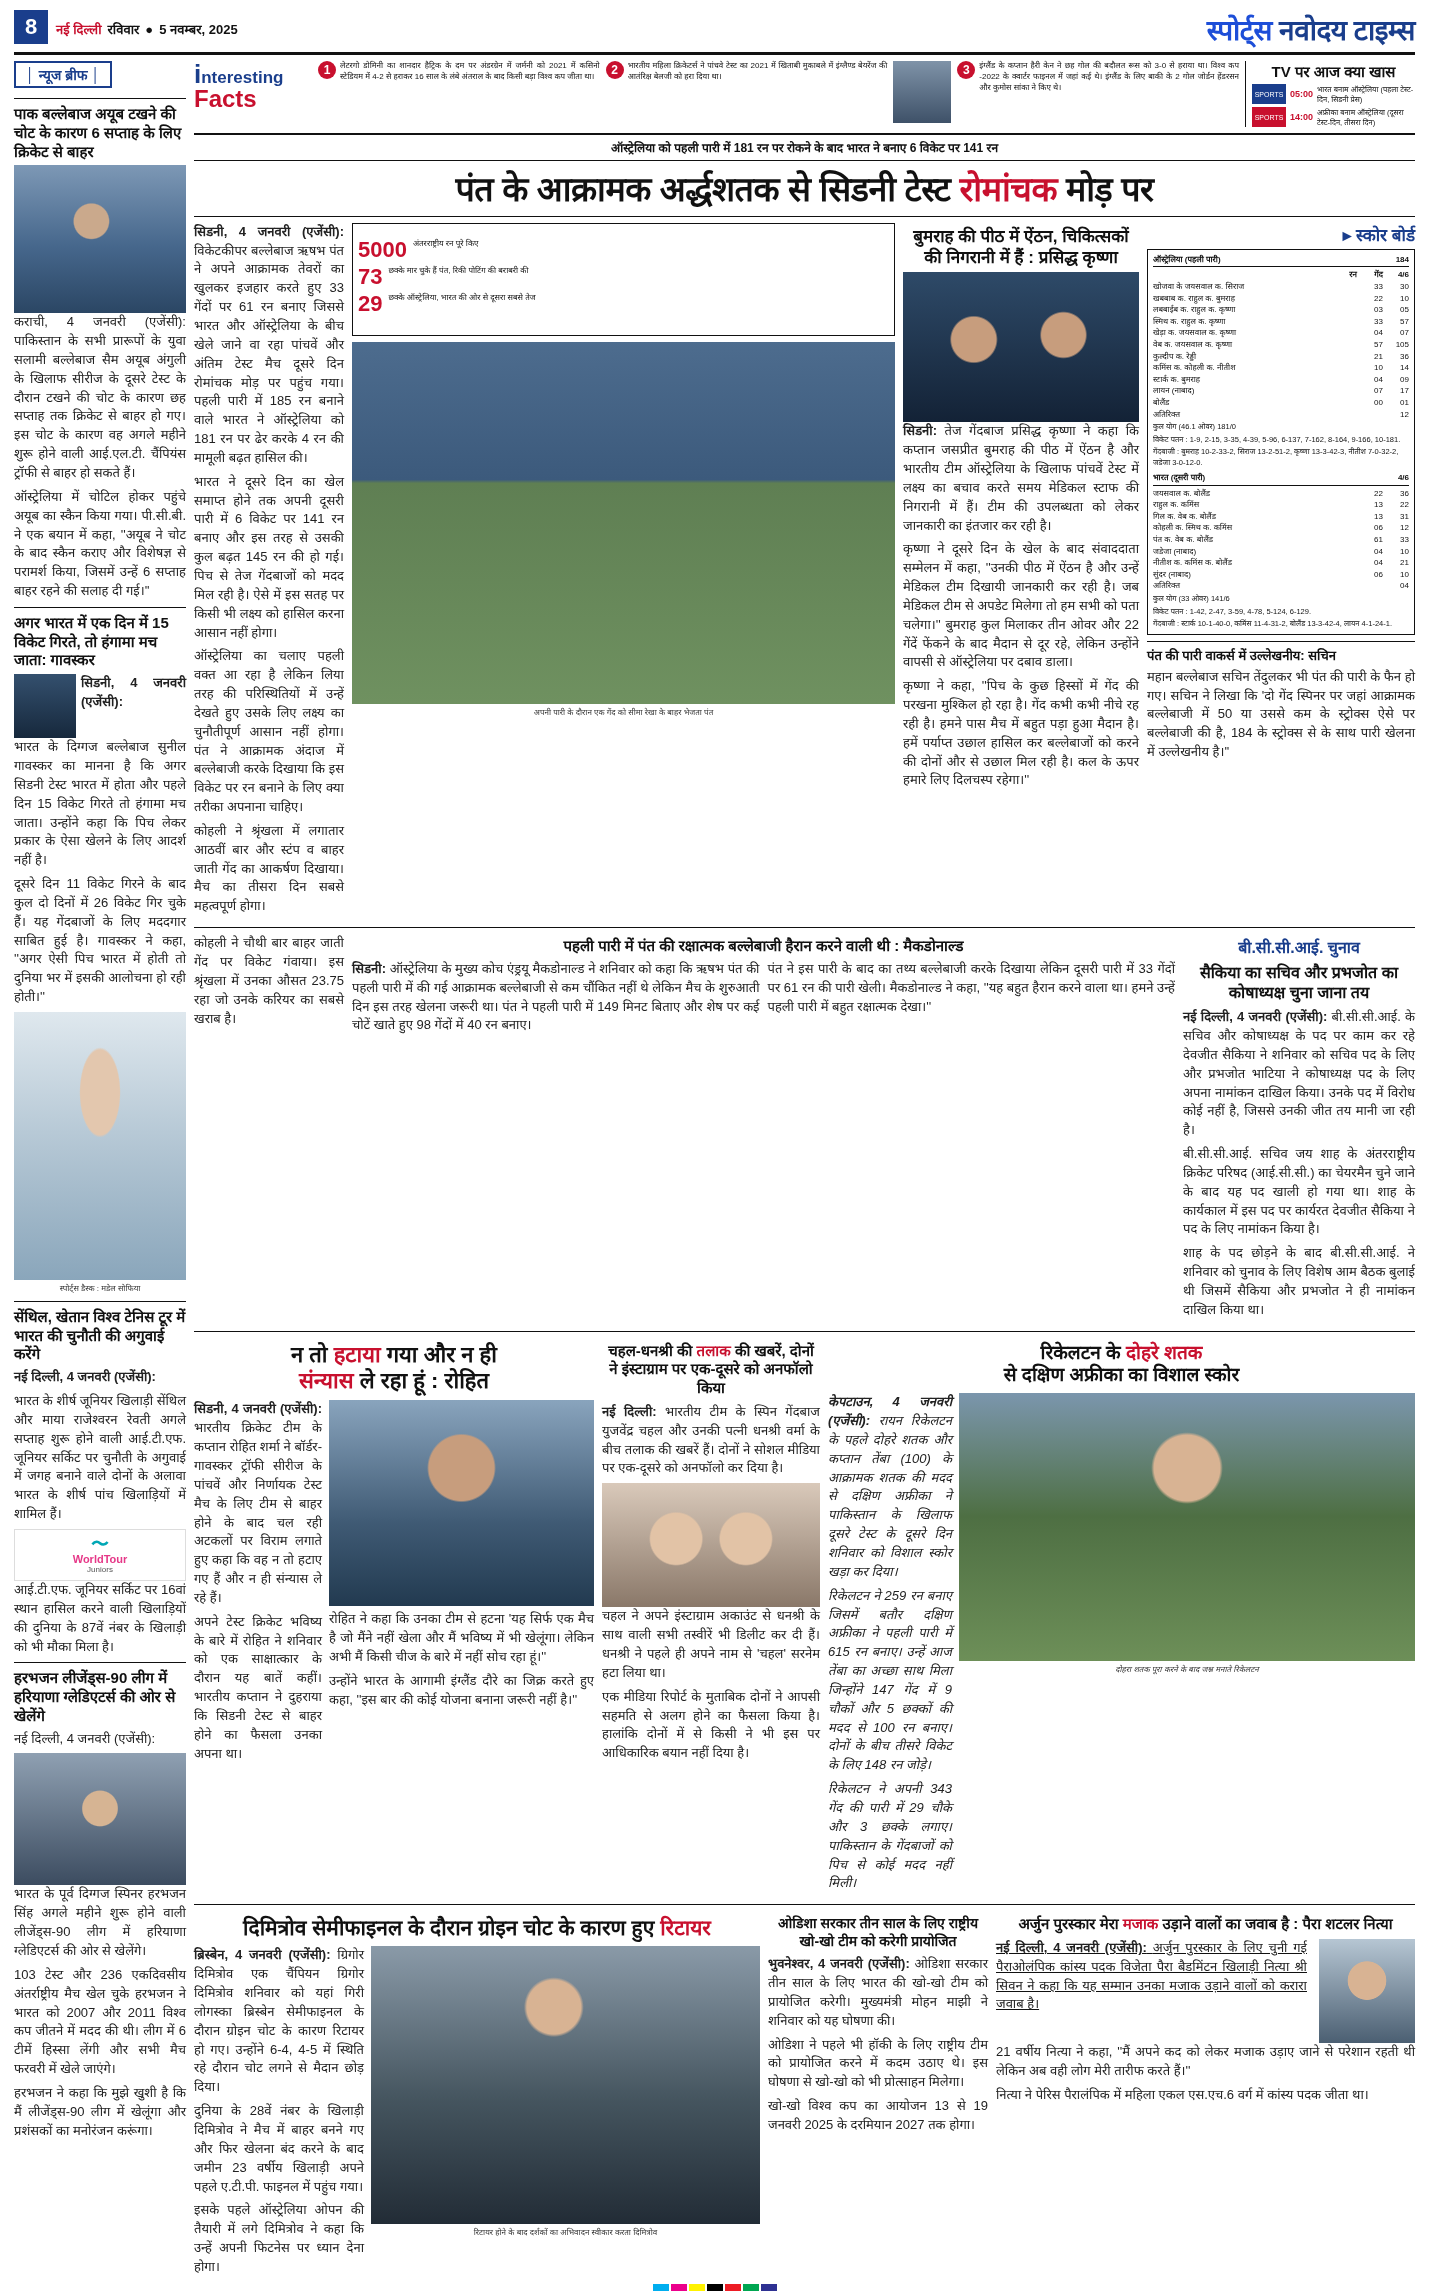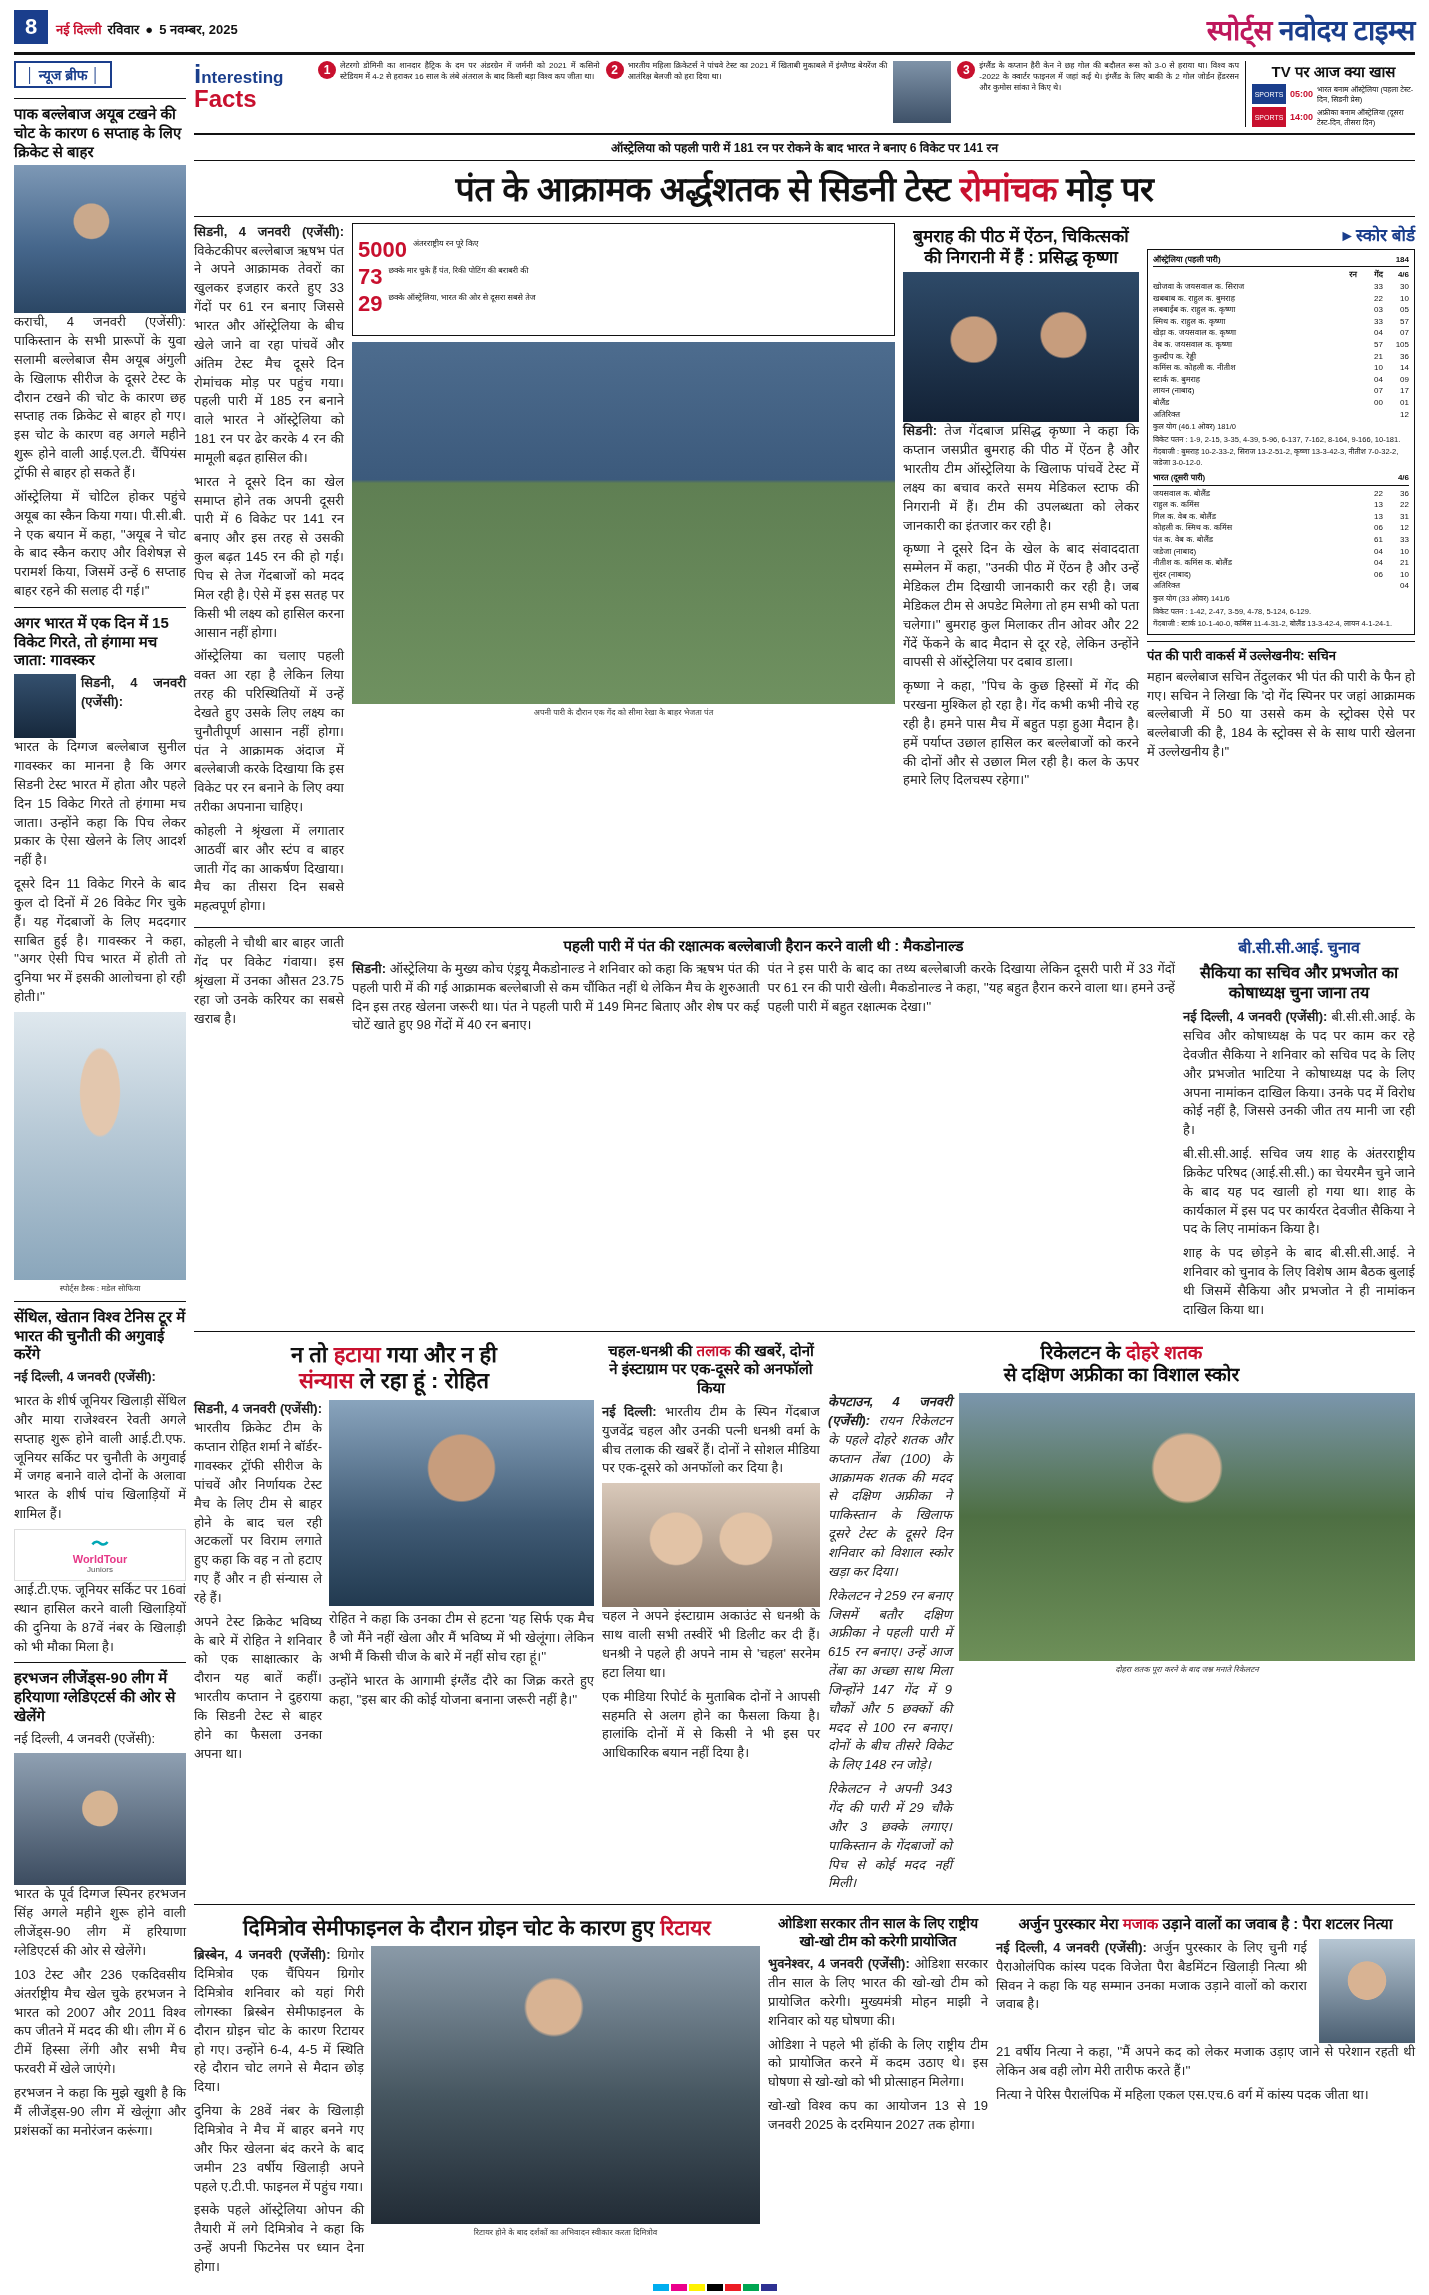--- a/index.html
+++ b/index.html
@@ -19,21 +19,21 @@
     width:34px; height:34px; background:#1a3e8c; color:#fff;
     font-size:22px; font-weight:bold; display:flex; align-items:center; justify-content:center;
   }
   .mast-date {
     flex:0 0 auto; margin-left:8px; display:flex; align-items:center;
     font-size:13px; font-weight:bold; color:#111; gap:6px;
   }
   .mast-date .red { color:#c8102e; }
   .mast-title { flex:1; text-align:right; font-size:28px; font-weight:bold; letter-spacing:-.5px; }
   .mast-title .blue { color:#1a3e8c; }
-  .mast-title .blk { color:#be185d; }
+  .mast-title .blk { color:#1d4ed8; }
 
   
   .cols { display:flex; gap:8px; margin-top:6px; }
   .col-left { width:172px; }
   .col-main { flex:1; }
 
   
   .rule { border-top:1px solid #111; margin:6px 0; }
   .hd-badge {
     display:inline-block; border:2px solid #1a3e8c; color:#1a3e8c;
@@ -526,21 +526,21 @@
           <div class="sec-head2" style="text-align:center;font-size:14px;">ओडिशा सरकार तीन साल के लिए राष्ट्रीय खो-खो टीम को करेगी प्रायोजित</div>
           <p class="body"><span class="dateline">भुवनेश्वर, 4 जनवरी (एजेंसी):</span> <span>ओडिशा सरकार तीन साल के लिए भारत की खो-खो टीम को प्रायोजित करेगी। मुख्यमंत्री मोहन माझी ने शनिवार को यह घोषणा की।</span></p>
           <p class="body">ओडिशा ने पहले भी हॉकी के लिए राष्ट्रीय टीम को प्रायोजित करने में कदम उठाए थे। इस घोषणा से खो-खो को भी प्रोत्साहन मिलेगा।</p>
           <p class="body">खो-खो विश्व कप का आयोजन 13 से 19 जनवरी 2025 के दरमियान 2027 तक होगा।</p>
         </div>
 
         <div style="flex:1;">
           <div class="sec-head2" style="text-align:center;font-size:15px;">
             <span>अर्जुन पुरस्कार मेरा </span><span class="red">मजाक</span><span> उड़ाने वालों का जवाब है : पैरा शटलर नित्या</span>
           </div>
-          <div style="display:flex;gap:12px;">
+          <div style="display:flex;gap:12px;text-decoration:underline;">
             <div style="flex:1;">
               <p class="body"><span class="dateline">नई दिल्ली, 4 जनवरी (एजेंसी):</span> <span>अर्जुन पुरस्कार के लिए चुनी गई पैराओलंपिक कांस्य पदक विजेता पैरा बैडमिंटन खिलाड़ी नित्या श्री सिवन ने कहा कि यह सम्मान उनका मजाक उड़ाने वालों को करारा जवाब है।</span></p>
             </div>
             <div class="photo" style="width:96px;height:104px;flex:0 0 96px;background:linear-gradient(#8fa3b6,#3c4e60);">
               <div class="imgfill" style="background:
                  radial-gradient(circle at 50% 40%, #d8b393 24%, transparent 25%),
                  linear-gradient(180deg,#b6c6d3,#4b5f72);"></div>
             </div>
           </div>
           <p class="body">21 वर्षीय नित्या ने कहा, ''मैं अपने कद को लेकर मजाक उड़ाए जाने से परेशान रहती थी लेकिन अब वही लोग मेरी तारीफ करते हैं।''</p>

